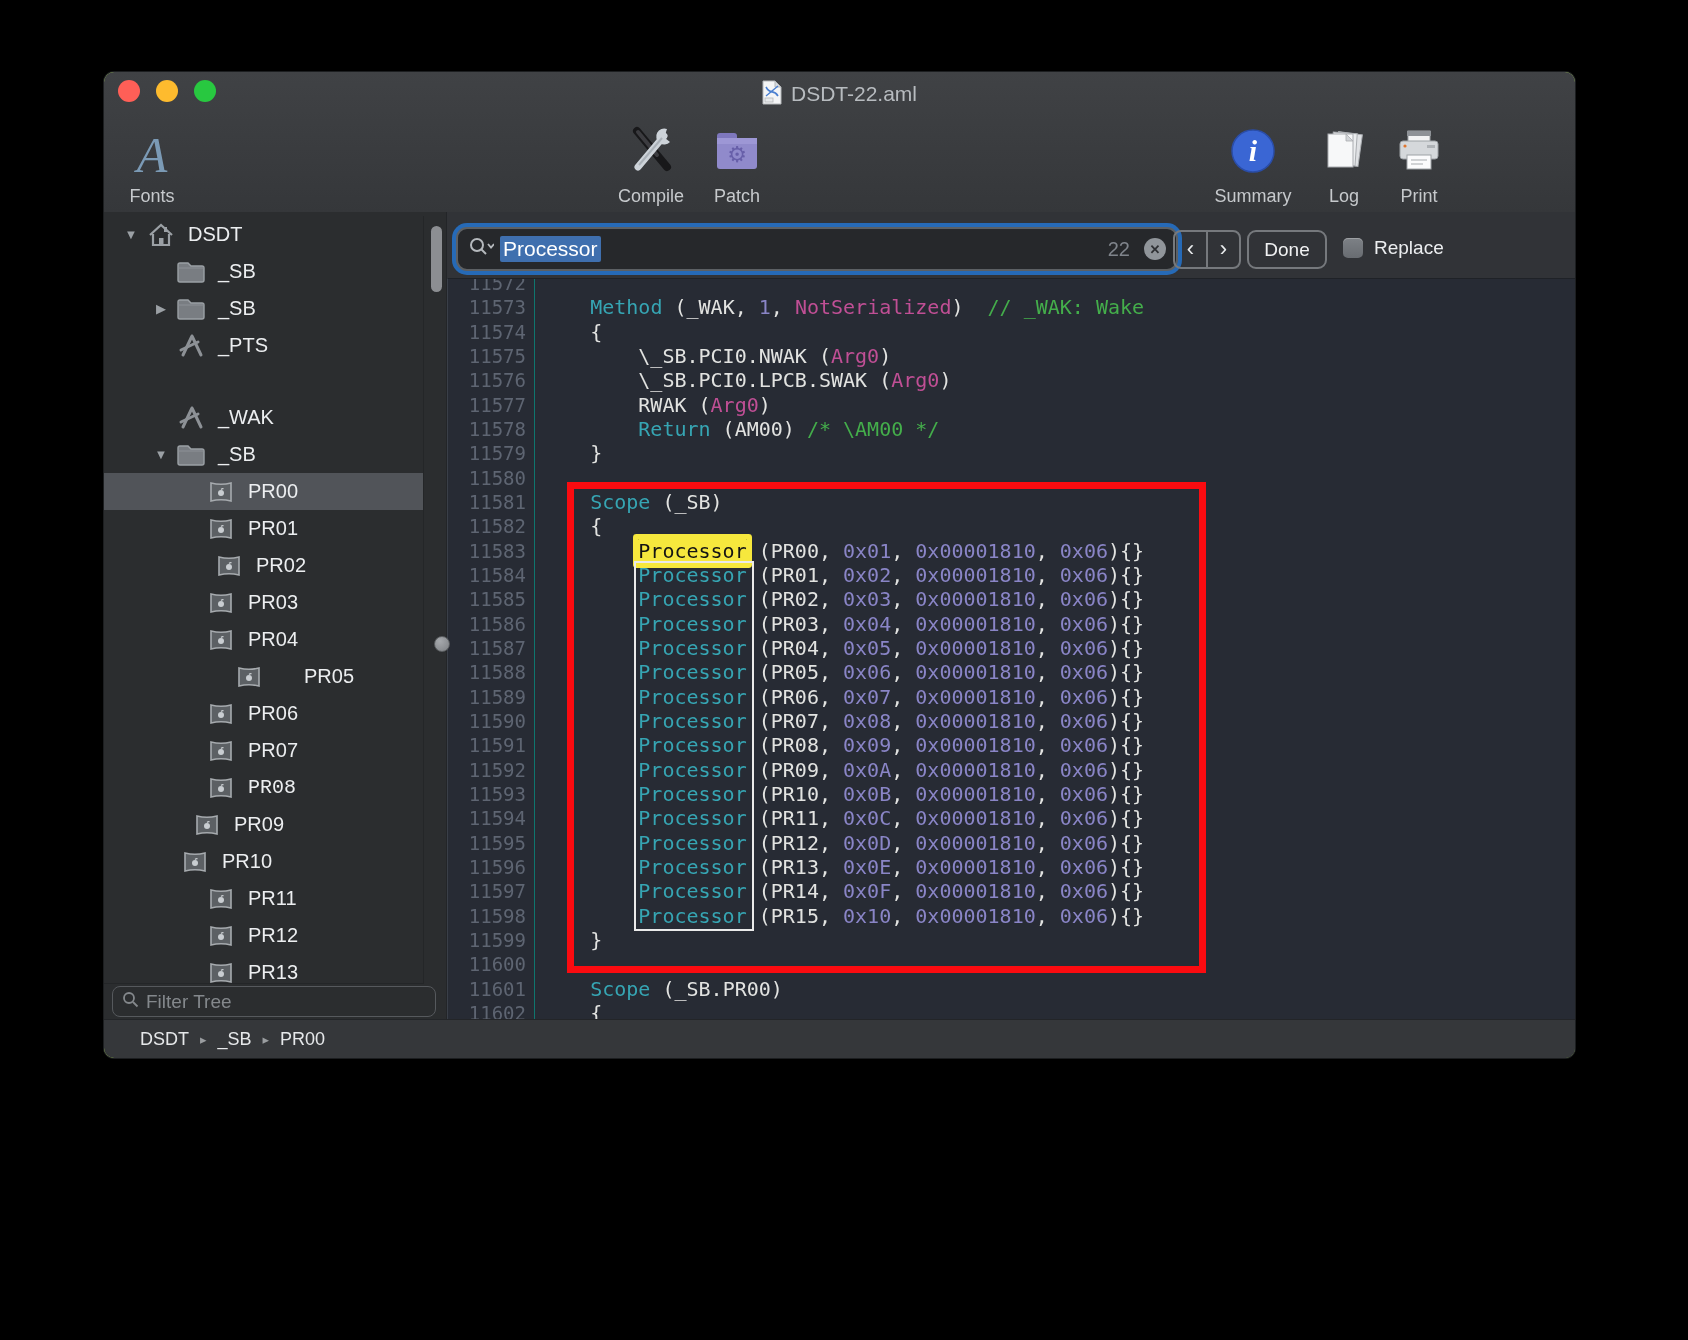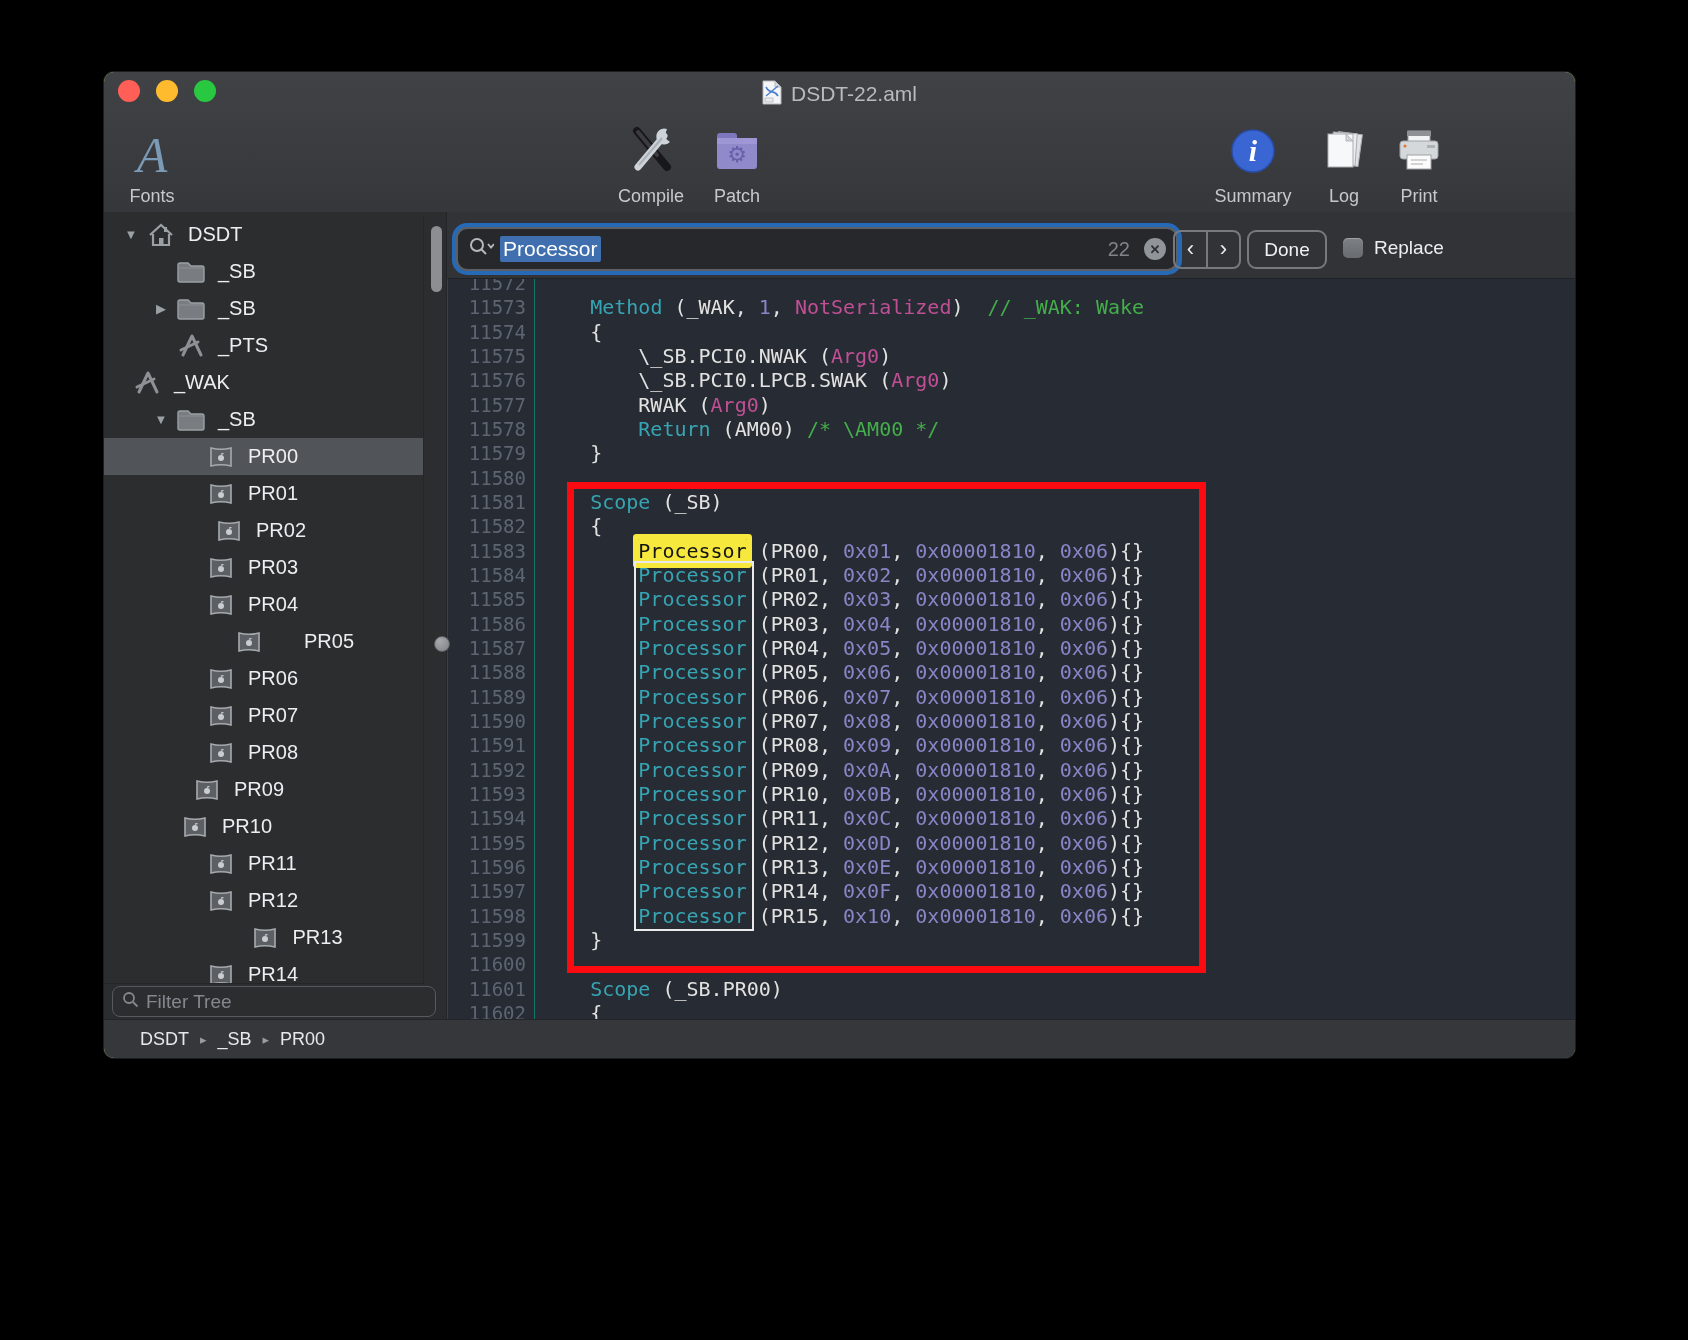--- a/index.html
+++ b/index.html
@@ -204,21 +204,21 @@
             <div class="trow" style="padding-left: 44px;">
               <span class="disc"></span>
               <span class="ticon">
                 <svg width="26" height="26" viewBox="0 0 26 26">
                   <path d="M5 22 L14 3 M14 3 L23 22" stroke="#8d9196" stroke-width="3" stroke-linecap="round" fill="none"></path>
                   <path d="M3 17 L20 9" stroke="#8d9196" stroke-width="3" stroke-linecap="round"></path>
                 </svg>
               </span>
               <span class="tlabel">_PTS</span>
             </div>
-            <div class="trow" style="">
+            <div class="trow" style="padding-left: 44px; margin-top: 35px;">
               <span class="disc"></span>
               <span class="ticon">
                 <svg width="26" height="26" viewBox="0 0 26 26">
                   <path d="M5 22 L14 3 M14 3 L23 22" stroke="#8d9196" stroke-width="3" stroke-linecap="round" fill="none"></path>
                   <path d="M3 17 L20 9" stroke="#8d9196" stroke-width="3" stroke-linecap="round"></path>
                 </svg>
               </span>
               <span class="tlabel">_WAK</span>
             </div>
             <div class="trow" style="padding-left: 44px;">
@@ -312,21 +312,21 @@
               <span class="disc"></span>
               <span class="ticon">
                 <svg width="26" height="24" viewBox="0 0 26 24">
                   <path d="M3 3 q10 2.5 20 0 v18 q-10 -2.5 -20 0 z" fill="#5c6064" stroke="#a6aaae" stroke-width="1.6"></path>
                   <circle cx="13" cy="13" r="3" fill="#c9cdd1"></circle>
                   <path d="M13 9.5 q1.5 -1.5 2.5 -0.5" stroke="#c9cdd1" stroke-width="1.2" fill="none"></path>
                 </svg>
               </span>
               <span class="tlabel">PR07</span>
             </div>
-            <div class="trow" style="padding-left: 74px;">
+            <div class="trow" style="padding-left: 74px; font-family: Liberation Mono, monospace;">
               <span class="disc"></span>
               <span class="ticon">
                 <svg width="26" height="24" viewBox="0 0 26 24">
                   <path d="M3 3 q10 2.5 20 0 v18 q-10 -2.5 -20 0 z" fill="#5c6064" stroke="#a6aaae" stroke-width="1.6"></path>
                   <circle cx="13" cy="13" r="3" fill="#c9cdd1"></circle>
                   <path d="M13 9.5 q1.5 -1.5 2.5 -0.5" stroke="#c9cdd1" stroke-width="1.2" fill="none"></path>
                 </svg>
               </span>
               <span class="tlabel">PR08</span>
             </div>
@@ -367,21 +367,21 @@
               <span class="disc"></span>
               <span class="ticon">
                 <svg width="26" height="24" viewBox="0 0 26 24">
                   <path d="M3 3 q10 2.5 20 0 v18 q-10 -2.5 -20 0 z" fill="#5c6064" stroke="#a6aaae" stroke-width="1.6"></path>
                   <circle cx="13" cy="13" r="3" fill="#c9cdd1"></circle>
                   <path d="M13 9.5 q1.5 -1.5 2.5 -0.5" stroke="#c9cdd1" stroke-width="1.2" fill="none"></path>
                 </svg>
               </span>
               <span class="tlabel">PR12</span>
             </div>
-            <div class="trow" style="padding-left: 38px; justify-content: center;">
+            <div class="trow" style="padding-left: 74px;">
               <span class="disc"></span>
               <span class="ticon">
                 <svg width="26" height="24" viewBox="0 0 26 24">
                   <path d="M3 3 q10 2.5 20 0 v18 q-10 -2.5 -20 0 z" fill="#5c6064" stroke="#a6aaae" stroke-width="1.6"></path>
                   <circle cx="13" cy="13" r="3" fill="#c9cdd1"></circle>
                   <path d="M13 9.5 q1.5 -1.5 2.5 -0.5" stroke="#c9cdd1" stroke-width="1.2" fill="none"></path>
                 </svg>
               </span>
               <span class="tlabel">PR13</span>
             </div>

